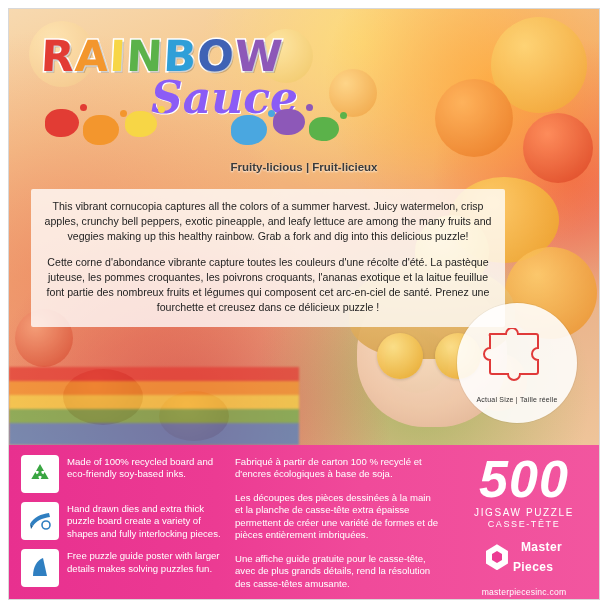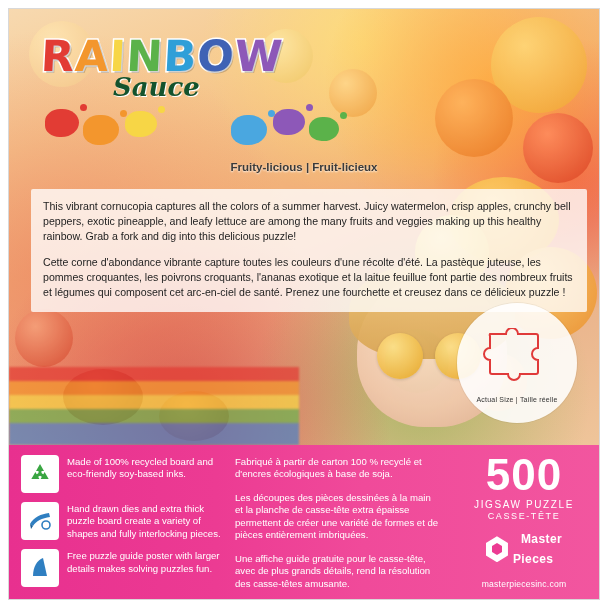--- a/index.html
+++ b/index.html
@@ -106,24 +106,24 @@
   }
   .logo-rainbow span {
     -webkit-text-stroke: 3px #ffffff;
     paint-order: stroke fill;
     text-shadow: 2px 2px 0 rgba(0,0,0,.18);
   }
   .logo-script {
     font-family: "DejaVu Serif", serif;
     font-style: italic;
     font-weight: bold;
-    font-size: 26px;
-    color: #14532d;
+    font-size: 44px;
+    color: #8b5cf6;
     margin-top: -6px;
-    margin-left: 72px;
+    margin-left: 110px;
     text-shadow: 1px 1px 0 #fff;
   }
   .splats { position: absolute; left: 0; top: 58px; width: 300px; height: 58px; }
   .splat { position: absolute; border-radius: 48% 52% 55% 45%; }
   .splat::after {
     content: ""; position: absolute; width: 7px; height: 7px; border-radius: 50%;
     background: inherit; right: -8px; top: -5px;
   }
   .s1 { width: 34px; height: 28px; left: 4px;  top: 16px; background: #e23c34; }
   .s2 { width: 36px; height: 30px; left: 42px; top: 22px; background: #f3962d; }
@@ -137,24 +137,25 @@
     text-align: center;
     font-size: 11.5px;
     color: #3a3a3a;
     font-weight: bold;
     text-shadow: 0 1px 2px rgba(255,255,255,.9);
   }
 
   
   .desc {
     position: absolute; left: 22px; top: 180px;
-    width: 556px;
+    width: 474px;
     background: rgba(255,255,255,0.78);
     padding: 10px 12px 12px 12px;
     border-radius: 2px;
+    text-align: center;
   }
   .desc p {
     font-size: 10.6px;
     line-height: 1.42;
     color: #232323;
   }
   .desc p.fr { margin-top: 11px; }
 
   
   .actual-size {
@@ -200,22 +201,23 @@
   .col.fr .feat-row { margin-bottom: 10px; }
   .col.fr .feat-text { padding-left: 0; }
   .brandcol {
     flex: 0 0 150px;
     display: flex; flex-direction: column;
     align-items: center; justify-content: flex-start;
     padding-top: 8px;
     text-align: center;
   }
   .count {
-    font-size: 44px; font-weight: bold; line-height: 1;
+    font-size: 52px; font-weight: bold; line-height: 1;
     letter-spacing: 1px;
+    font-style: italic;
   }
   .count-sub1 { font-size: 10px; letter-spacing: 1.6px; margin-top: 2px; text-align: center; }
   .count-sub2 { font-size: 9px; letter-spacing: 1.6px; margin-top: 1px; }
   .mp-logo {
     margin-top: 12px;
     display: flex; align-items: center; gap: 5px;
   }
   .mp-mark {
     width: 22px; height: 26px;
     background: #ffffff;

